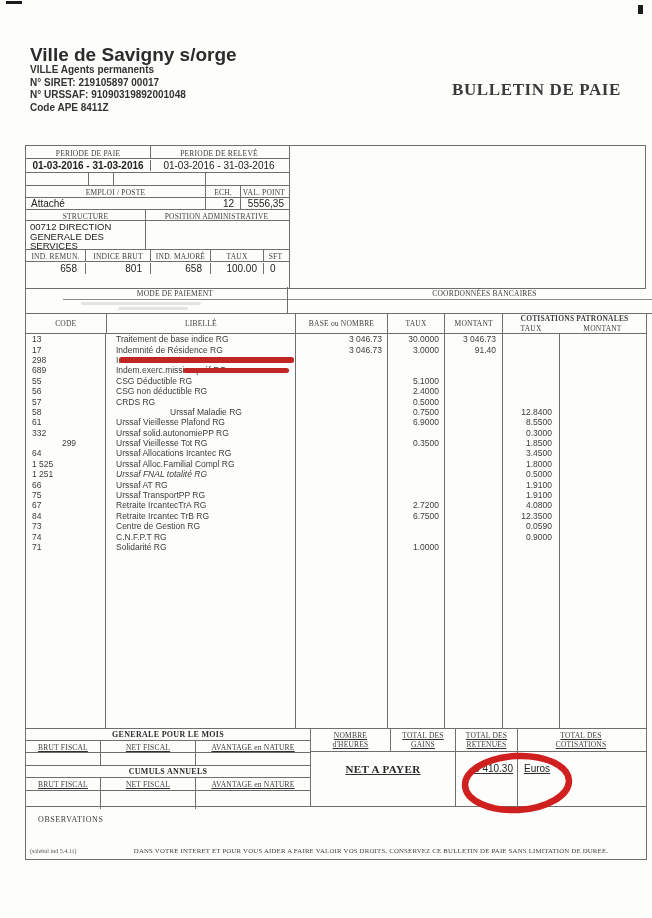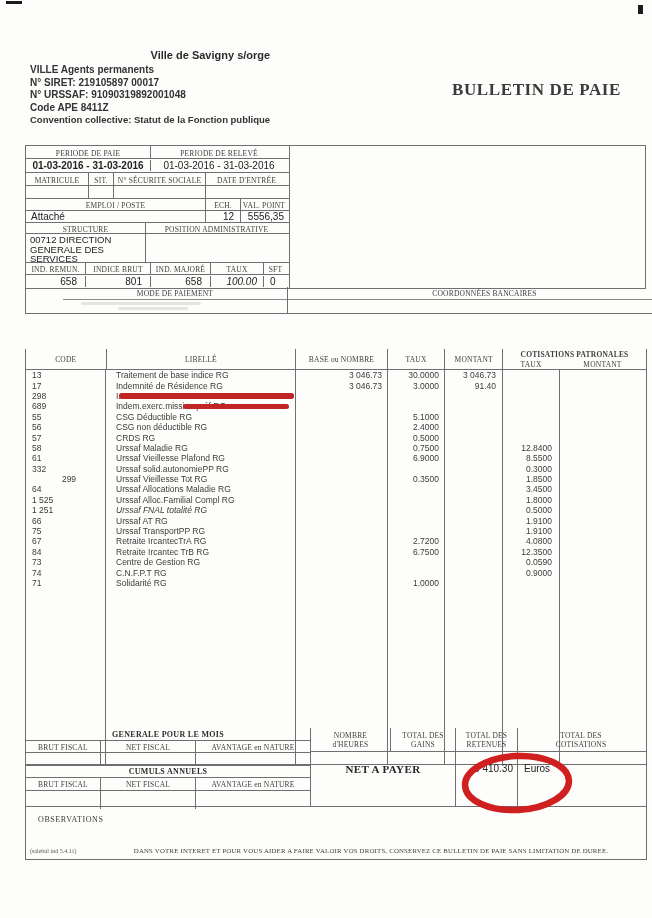--- a/index.html
+++ b/index.html
@@ -6,59 +6,59 @@
   html,body{margin:0;padding:0;background:#ffffff;}
   .doc{position:relative;width:652px;height:918px;background:#fdfdfb;
        font-family:"Liberation Sans",sans-serif;color:#2f2f2f;overflow:hidden;}
   .cell{box-sizing:border-box;}
   .r{border-right:1px solid var(--bc);}
   .bb{border-bottom:1px solid var(--bc);}
   .lab{font-family:"Liberation Serif",serif;font-size:7.5px;color:#3e3e3e;
        text-align:center;letter-spacing:.2px;}
   
   .hdr-left{position:absolute;left:30px;top:46px;line-height:12.5px;}
-  .emp-name{font-size:11px;font-weight:bold;color:#2b2b2b;line-height:18px;text-align:right;}
+  .emp-name{font-size:19px;font-weight:bold;color:#2b2b2b;line-height:18px;}
   .emp-line{font-size:10px;font-weight:bold;color:#333;}
   .emp-line.small{font-size:9.5px;}
   .paie-title{position:absolute;left:452px;top:80px;font-family:"Liberation Serif",serif;
        font-weight:bold;font-size:17px;letter-spacing:.6px;color:#3a3a3a;}
   
   .info{position:absolute;left:25px;top:145px;width:263px;height:142px;border:1px solid var(--bc);}
   .irow{display:flex;box-sizing:border-box;}
   .ic{box-sizing:border-box;overflow:hidden;}
   .val{font-size:10px;color:#222;}
   .bold{font-weight:bold;}
   .rightbox{position:absolute;left:287px;top:145px;width:358px;height:142px;
        border:1px solid var(--bc);border-left:none;}
   
   .mode{position:absolute;left:25px;top:287px;width:620px;height:26px;border:1px solid var(--bc);border-top:none;display:flex;padding-left:37px;}
   .mode .half{box-sizing:border-box;display:flex;flex-direction:column;}
   .mode .hhd{height:12px;border-bottom:1px solid var(--bc2);display:flex;align-items:center;justify-content:center;}
   .smudge{height:3px;background:#e4e4e0;border-radius:2px;margin:2px 0 0 18px;width:120px;}
   .smudge2{width:70px;margin-left:55px;}
   
-  .ptable{position:absolute;left:25px;top:313px;width:620px;height:415px;border:1px solid var(--bc);border-top:none;margin-top:36px;}
+  .ptable{position:absolute;left:25px;top:313px;width:620px;height:415px;border:1px solid var(--bc);border-top:none;}
   .phead{display:flex;height:20px;border-bottom:1px solid var(--bc);}
   .phead .hc{display:flex;align-items:center;justify-content:center;}
   .cotis{display:flex;flex-direction:column;}
   .cotis .top{height:10px;display:flex;align-items:flex-end;justify-content:center;}
   .cotis .sub{flex:1;display:flex;}
   .cotis .sub div{display:flex;align-items:center;justify-content:center;}
   .pbody{position:relative;height:394px;}
   .colbg{position:absolute;inset:0;display:flex;}
   .colbg div{height:100%;}
   .trow{position:relative;display:flex;height:10.4px;align-items:center;z-index:1;}
   .tc{box-sizing:border-box;font-size:8.5px;color:#3b3b3b;white-space:nowrap;overflow:visible;}
   .redaction{position:absolute;top:2.5px;height:5.5px;border-radius:2.5px;z-index:2;}
   
   .totals{position:absolute;left:25px;top:728px;width:620px;height:78px;border:1px solid var(--bc);border-top:none;display:flex;}
   .t-left{width:285px;border-right:1px solid var(--bc);box-sizing:border-box;}
   .t-right{width:335px;box-sizing:border-box;display:flex;flex-direction:column;}
   .bold-serif{font-family:"Liberation Serif",serif;font-weight:bold;font-size:8px;color:#2e2e2e;letter-spacing:.3px;}
-  .t-lab-row{display:flex;}
+  .t-lab-row{display:flex;text-decoration:underline;}
   .t-val{font-size:9px;color:#2a2a2a;text-align:right;}
   .net-label{font-family:"Liberation Serif",serif;font-weight:bold;font-size:11px;color:#262626;letter-spacing:.4px;}
   .net-num{font-size:10px;color:#222;}
   
   .obs{position:absolute;left:25px;top:806px;width:620px;height:52px;border:1px solid var(--bc);}
   .obs-title{position:absolute;left:12px;top:8px;font-family:"Liberation Serif",serif;font-size:8px;letter-spacing:.6px;color:#3c3c3c;}
   .obs-ref{position:absolute;left:4px;bottom:5px;font-family:"Liberation Serif",serif;font-size:6px;color:#555;}
   .obs-legal{position:absolute;left:78px;right:8px;bottom:5px;text-align:center;
        font-family:"Liberation Serif",serif;font-size:6.8px;letter-spacing:.2px;color:#3f3f3f;}
   .circle-annot{position:absolute;left:458px;top:751px;z-index:5;}
@@ -71,38 +71,31 @@
 
   <div class="artifact" style="left:6px;top:1px;width:16px;height:3px;"></div>
   <div class="artifact" style="left:638px;top:5px;width:5px;height:9px;"></div>
 
   <div class="hdr-left">
     <div class="emp-name">Ville de Savigny s/orge</div>
     <div class="emp-line">VILLE Agents permanents</div>
     <div class="emp-line">N° SIRET: 219105897 00017</div>
     <div class="emp-line">N° URSSAF: 91090319892001048</div>
     <div class="emp-line">Code APE 8411Z</div>
-    <div class="emp-line small">Convention collective: Statut de la Fonction publique</div>
   </div>
   <div class="paie-title">BULLETIN DE PAIE</div>
 
   <div class="info">
     <div class="irow bb" style="height:13px;">
       <div class="ic r lab" style="width:125px;padding-top:3px;">PERIODE DE PAIE</div>
       <div class="ic lab" style="width:136px;padding-top:3px;">PERIODE DE RELEVÉ</div>
     </div>
     <div class="irow bb" style="height:14px;align-items:center;">
       <div class="ic r val bold" style="width:125px;text-align:center;">01-03-2016 - 31-03-2016</div>
       <div class="ic val" style="width:136px;text-align:center;">01-03-2016 - 31-03-2016</div>
-    </div>
-    <div class="irow bb" style="height:13px;">
-      <div class="ic r lab" style="width:63px;padding-top:3px;">MATRICULE</div>
-      <div class="ic r lab" style="width:25px;padding-top:3px;">SIT.</div>
-      <div class="ic r lab" style="width:92px;padding-top:3px;">N° SÉCURITE SOCIALE</div>
-      <div class="ic lab" style="width:81px;padding-top:3px;">DATE D'ENTRÉE</div>
     </div>
     <div class="irow bb" style="height:13px;">
       <div class="ic r" style="width:63px;"></div>
       <div class="ic r" style="width:25px;"></div>
       <div class="ic r" style="width:92px;"></div>
       <div class="ic" style="width:81px;"></div>
     </div>
     <div class="irow bb" style="height:12px;">
       <div class="ic r lab" style="width:180px;padding-top:2px;">EMPLOI / POSTE</div>
       <div class="ic r lab" style="width:35px;padding-top:2px;">ECH.</div>
@@ -124,21 +117,21 @@
       <div class="ic r lab" style="width:60px;padding-top:2px;">IND. REMUN.</div>
       <div class="ic r lab" style="width:65px;padding-top:2px;">INDICE BRUT</div>
       <div class="ic r lab" style="width:60px;padding-top:2px;">IND. MAJORÉ</div>
       <div class="ic r lab" style="width:53px;padding-top:2px;">TAUX EMPLOI</div>
       <div class="ic lab" style="width:23px;padding-top:2px;">SFT</div>
     </div>
     <div class="irow" style="height:13px;align-items:center;">
       <div class="ic r val" style="width:60px;text-align:right;padding-right:8px;">658</div>
       <div class="ic r val" style="width:65px;text-align:right;padding-right:8px;">801</div>
       <div class="ic r val" style="width:60px;text-align:right;padding-right:8px;">658</div>
-      <div class="ic r val" style="width:53px;text-align:right;padding-right:6px;font-style:italic;">100.00</div>
+      <div class="ic r val" style="width:53px;text-align:right;padding-right:6px;">100.00</div>
       <div class="ic val" style="width:23px;padding-left:6px;">0</div>
     </div>
   </div>
 
   <div class="rightbox"></div>
 
   <div class="mode">
     <div class="half r" style="width:225px;">
       <div class="hhd lab">MODE DE PAIEMENT</div>
       <div>
@@ -238,21 +231,21 @@
           <div class="tc" style="width: 80px; padding-left: 6px;">57</div>
           <div class="tc" style="width: 190px; padding-left: 10px;">CRDS RG</div>
           <div class="tc" style="width: 91px; text-align: right; padding-right: 5px;"></div>
           <div class="tc" style="width: 57px; text-align: right; padding-right: 5px;">0.5000</div>
           <div class="tc" style="width: 57px; text-align: right; padding-right: 5px;"></div>
           <div class="tc" style="width: 56px; text-align: right; padding-right: 5px;"></div>
           <div class="tc" style="width: 87px; text-align: right; padding-right: 8px;"></div>
         </div>
         <div class="trow">
           <div class="tc" style="width: 80px; padding-left: 6px;">58</div>
-          <div class="tc" style="width: 190px; padding-left: 10px;">Urssaf Maladie RG</div>
+          <div class="tc" style="width: 190px; padding-left: 10px; text-align: center;">Urssaf Maladie RG</div>
           <div class="tc" style="width: 91px; text-align: right; padding-right: 5px;"></div>
           <div class="tc" style="width: 57px; text-align: right; padding-right: 5px;">0.7500</div>
           <div class="tc" style="width: 57px; text-align: right; padding-right: 5px;"></div>
           <div class="tc" style="width: 56px; text-align: right; padding-right: 5px;">12.8400</div>
           <div class="tc" style="width: 87px; text-align: right; padding-right: 8px;"></div>
         </div>
         <div class="trow">
           <div class="tc" style="width: 80px; padding-left: 6px;">61</div>
           <div class="tc" style="width: 190px; padding-left: 10px;">Urssaf Vieillesse Plafond RG</div>
           <div class="tc" style="width: 91px; text-align: right; padding-right: 5px;"></div>
@@ -274,21 +267,21 @@
           <div class="tc" style="width: 80px; padding-left: 6px; text-align: center;">299</div>
           <div class="tc" style="width: 190px; padding-left: 10px;">Urssaf Vieillesse Tot RG</div>
           <div class="tc" style="width: 91px; text-align: right; padding-right: 5px;"></div>
           <div class="tc" style="width: 57px; text-align: right; padding-right: 5px;">0.3500</div>
           <div class="tc" style="width: 57px; text-align: right; padding-right: 5px;"></div>
           <div class="tc" style="width: 56px; text-align: right; padding-right: 5px;">1.8500</div>
           <div class="tc" style="width: 87px; text-align: right; padding-right: 8px;"></div>
         </div>
         <div class="trow">
           <div class="tc" style="width: 80px; padding-left: 6px;">64</div>
-          <div class="tc" style="width: 190px; padding-left: 10px;">Urssaf Allocations Maladie RG</div>
+          <div class="tc" style="width: 190px; padding-left: 10px;">Urssaf Allocations Ircantec RG</div>
           <div class="tc" style="width: 91px; text-align: right; padding-right: 5px;"></div>
           <div class="tc" style="width: 57px; text-align: right; padding-right: 5px;"></div>
           <div class="tc" style="width: 57px; text-align: right; padding-right: 5px;"></div>
           <div class="tc" style="width: 56px; text-align: right; padding-right: 5px;">3.4500</div>
           <div class="tc" style="width: 87px; text-align: right; padding-right: 8px;"></div>
         </div>
         <div class="trow">
           <div class="tc" style="width: 80px; padding-left: 6px;">1 525</div>
           <div class="tc" style="width: 190px; padding-left: 10px;">Urssaf Alloc.Familial Compl RG</div>
           <div class="tc" style="width: 91px; text-align: right; padding-right: 5px;"></div>

